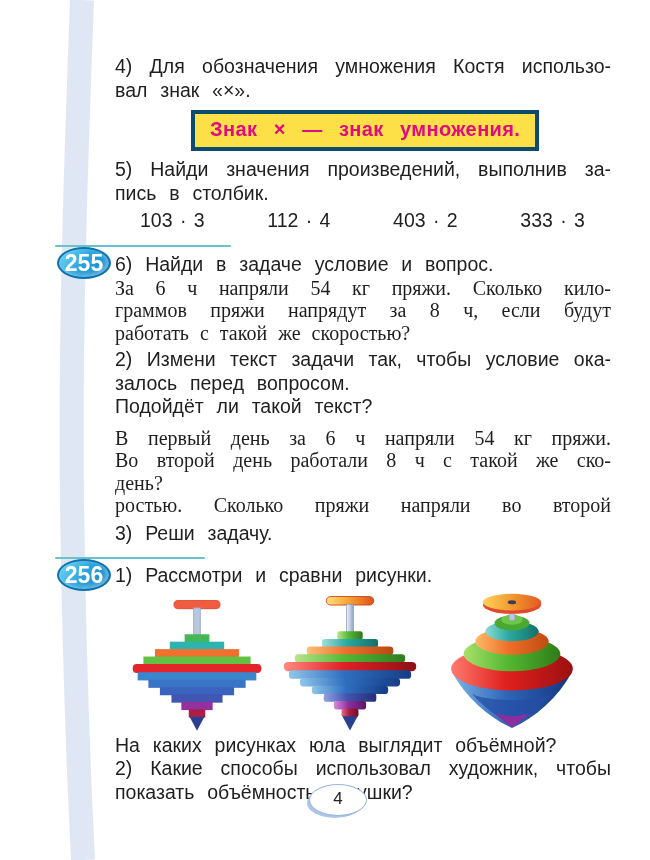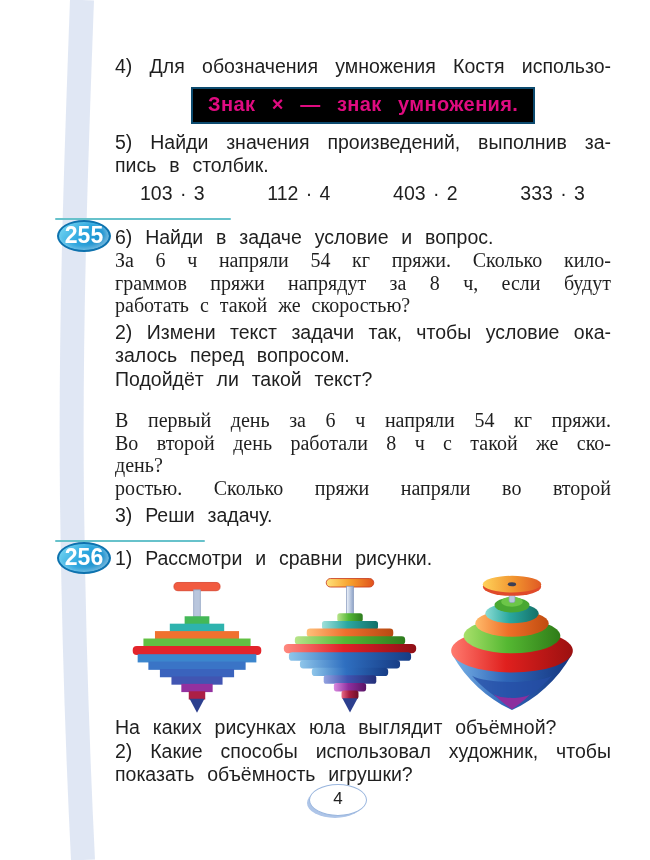--- a/index.html
+++ b/index.html
@@ -10,42 +10,42 @@
   .band-svg { position:absolute; left:0; top:0; z-index:0; }
   .content { position:absolute; left:115px; top:55px; width:496px; z-index:2; }
 
   .sl { font-size:19.5px; line-height:23.5px; word-spacing:.38em; }
   .serif { font-family:"Liberation Serif", serif; font-size:20px; line-height:22.5px; word-spacing:.30em; }
   .just { text-align:justify; text-align-last:justify; }
   .left { text-align:left; }
 
   .rule-wrap { margin:8px 0 7px 76px; }
   .rule-box {
-    display:inline-block; border:2px solid #0c4a6e; padding:4px 15px 6px;
+    display:inline-block; border:4px solid #0c4a6e; padding:4px 15px 6px;
     font-size:20px; font-weight:bold; color:#e00b80; word-spacing:.52em; letter-spacing:.02em;
-    background:#000000;
+    background:#fde047;
   }
 
   .products { display:flex; justify-content:space-between; padding:1px 26px 0 25px; font-size:19.5px; margin-top:3px; word-spacing:.1em; }
 
   .section { position:relative; padding-top:8px; }
   .sec-255 { margin-top:13px; }
   .sec-256 { margin-top:12px; padding-top:7px; }
   .sep { position:absolute; top:0; left:-60px; height:2px; background:#67c2cb; border-radius:1px; }
   .sep-255 { width:176px; }
   .sep-256 { width:150px; }
   .badge {
     position:absolute; left:-58px; top:2px; width:50px; height:28px; border-radius:50%;
     background:linear-gradient(130deg,#7edcf5 0%,#2ba5de 48%,#0f7fc0 100%);
     border:2px solid #0e72ae; color:#ffffff; font-weight:bold; font-size:23px;
     display:flex; align-items:center; justify-content:center;
     box-shadow:inset -3px -2px 5px rgba(255,255,255,.4);
     z-index:3;
   }
-  .mt2 { margin-top:0; } .mt3 { margin-top:18px; } .mt4 { margin-top:4px; } .mt5 { margin-top:5px; }
+  .mt2 { margin-top:0; } .mt3 { margin-top:8px; } .mt4 { margin-top:4px; } .mt5 { margin-top:5px; }
 
   .tops-row { display:flex; align-items:flex-end; justify-content:space-between; padding:6px 24px 0 16px; height:140px; }
   .top-fig { display:block; }
 
   .page-oval {
     position:absolute; left:309px; top:784px; width:56px; height:30px; z-index:2;
     border:1.5px solid #9ab6de; border-radius:50%; background:#fff;
     box-shadow:-3px 3px 0 -1px #aec5e8;
     text-align:center; line-height:28px; font-size:17px; color:#222;
   }
@@ -55,20 +55,21 @@
 
 <div class="page">
 
   <svg class="band-svg" width="650" height="860" viewBox="0 0 650 860" aria-hidden="true">
     <path d="M 82,0 C 76,160 70,330 72,500 C 74,660 78,760 83,860" fill="none" stroke="#dde4f3" stroke-width="24" opacity="0.9"></path>
   </svg>
 
   <div class="content">
 
     <div class="sl just">4) Для обозначения умножения Костя использо-</div>
+    <div class="sl left">вал знак «×».</div>
 
     <div class="rule-wrap">
       <div class="rule-box">Знак × — знак умножения.</div>
     </div>
 
     <div class="sl just">5) Найди значения произведений, выполнив за-</div>
     <div class="sl left">пись в столбик.</div>
     <div class="products">
       <span>103 · 3</span>
       <span>112 · 4</span>

